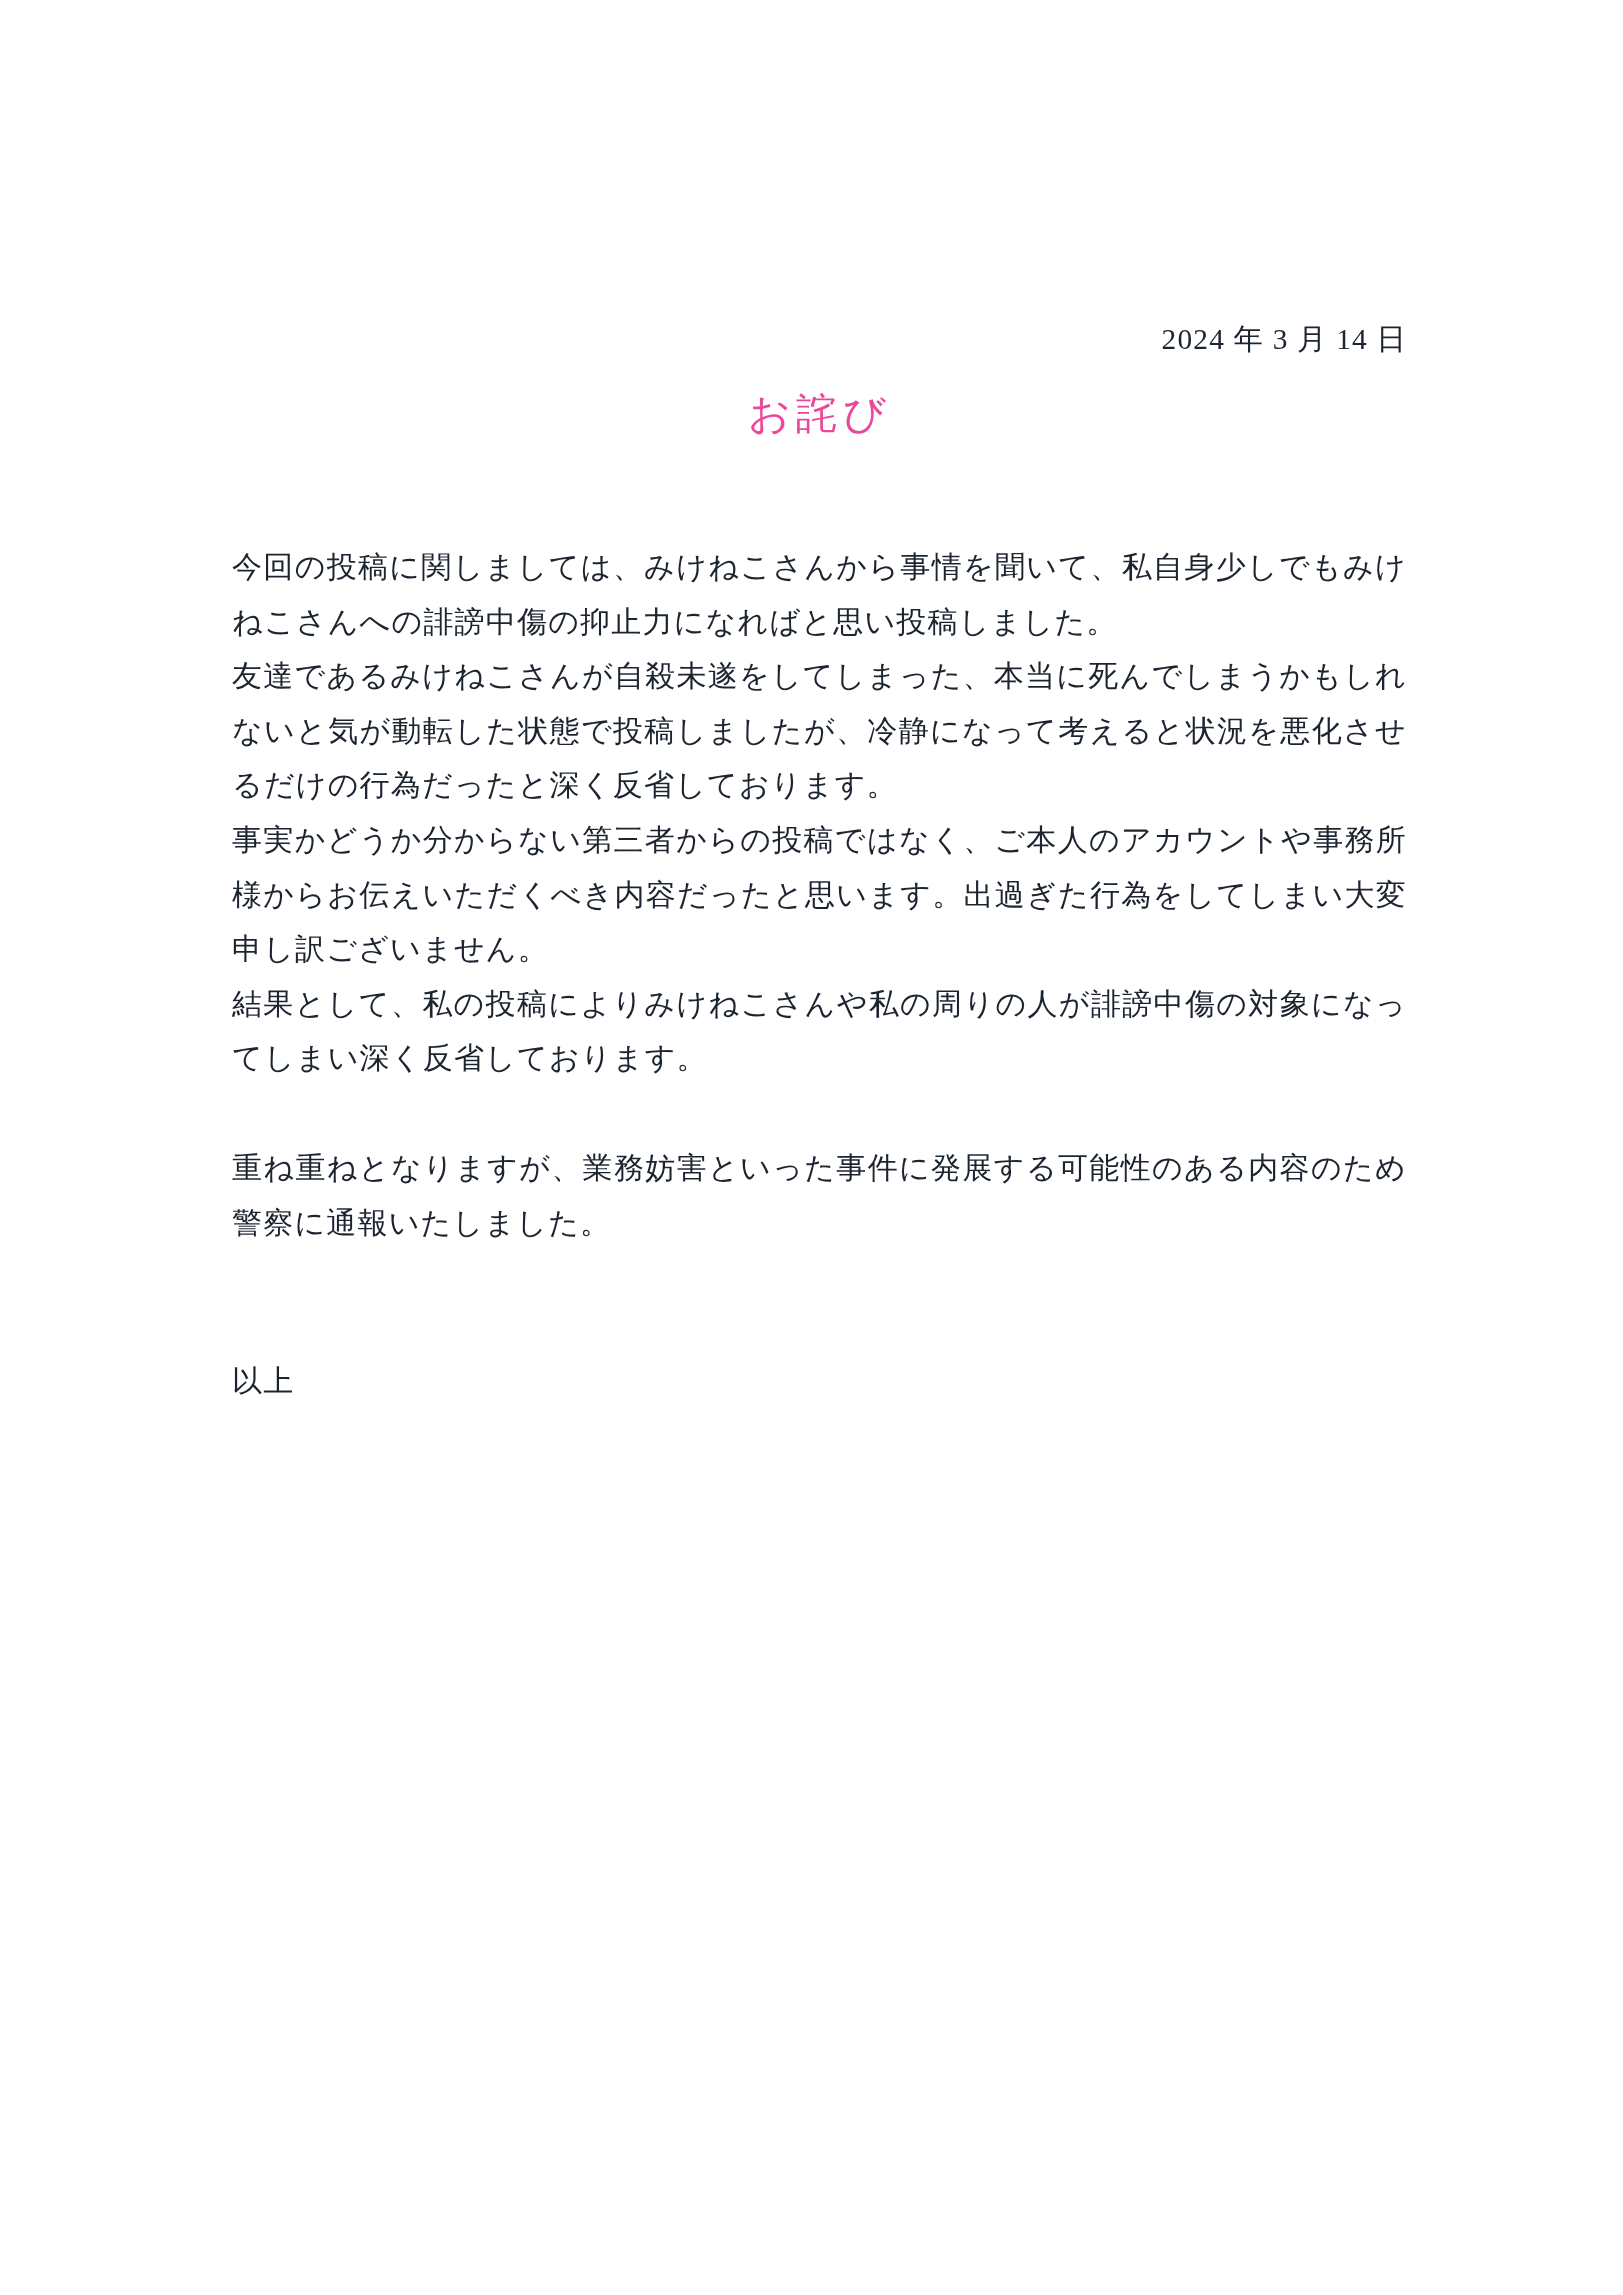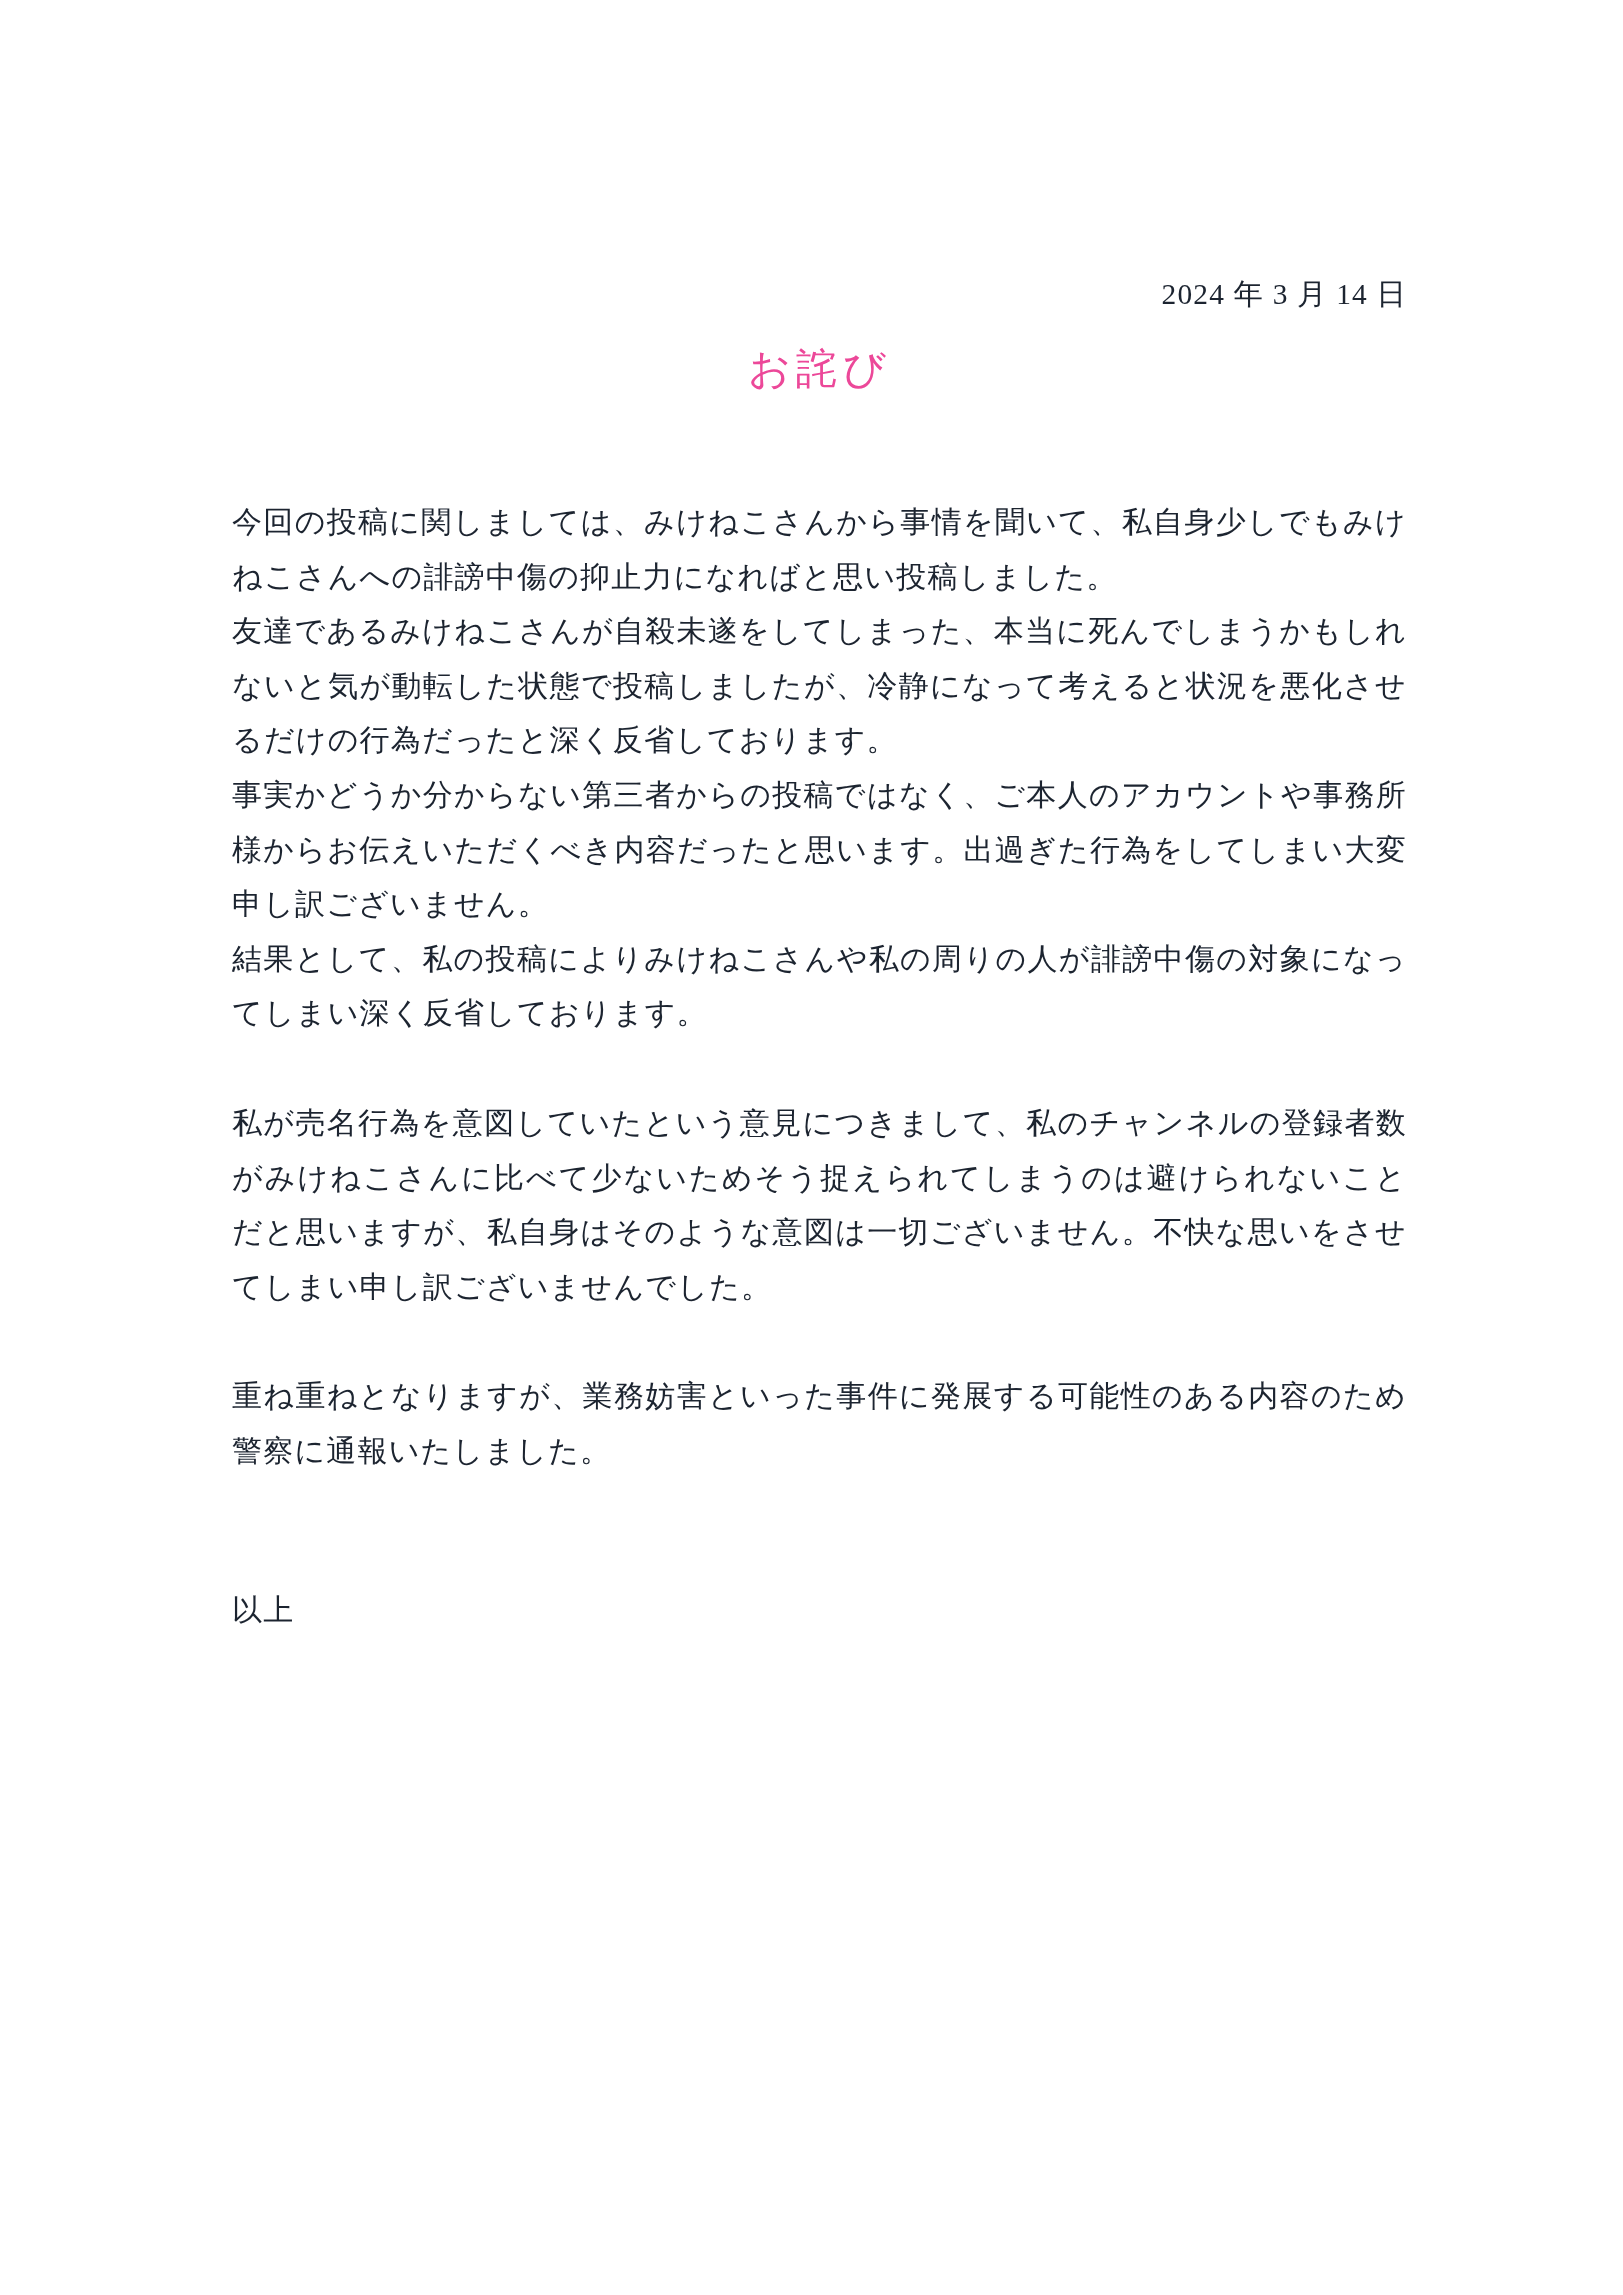--- a/index.html
+++ b/index.html
@@ -8,20 +8,21 @@
     background: #ffffff;
   }
   .page {
     position: relative;
     width: 1623px;
     height: 1664px;
     background: #ffffff;
     box-sizing: border-box;
     font-family: "Liberation Serif", "DejaVu Serif", serif;
     color: #1c2430;
+    margin-top: 45px;
   }
   .content {
     position: absolute;
     top: 275px;
     left: 232px;
     right: 216px;
     bottom: 0;
   }
   .date-line {
     text-align: right;
@@ -64,21 +65,20 @@
     <p class="date-line">2024 年 3 月 14 日</p>
 
     <h1 class="doc-title">お詫び</h1>
 
 
     <p class="block">今回の投稿に関しましては、みけねこさんから事情を聞いて、私自身少しでもみけねこさんへの誹謗中傷の抑止力になればと思い投稿しました。
 友達であるみけねこさんが自殺未遂をしてしまった、本当に死んでしまうかもしれないと気が動転した状態で投稿しましたが、冷静になって考えると状況を悪化させるだけの行為だったと深く反省しております。
 事実かどうか分からない第三者からの投稿ではなく、ご本人のアカウントや事務所様からお伝えいただくべき内容だったと思います。出過ぎた行為をしてしまい大変申し訳ございません。
 結果として、私の投稿によりみけねこさんや私の周りの人が誹謗中傷の対象になってしまい深く反省しております。</p>
 
-    <p class="block">私が売名行為を意図していたという意見につきまして、私のチャンネルの登録者数がみけねこさんに比べて少ないためそう捉えられてしまうのは避けられないことだと思いますが、私自身はそのような意図は一切ございません。不快な思いをさせてしまい申し訳ございませんでした。</p>
 
 
 
     <p class="block">重ね重ねとなりますが、業務妨害といった事件に発展する可能性のある内容のため警察に通報いたしました。</p>
 
     <p class="closing-line">以上</p>
 
   </div>
 </div>
 

